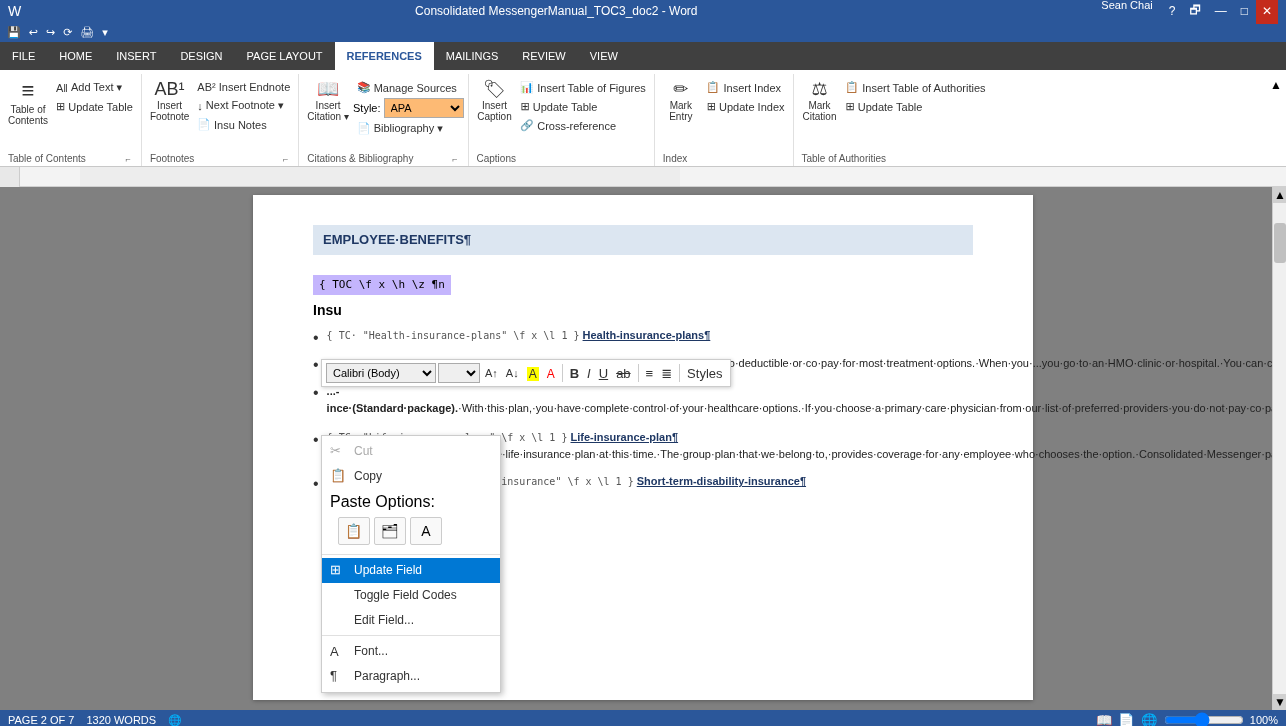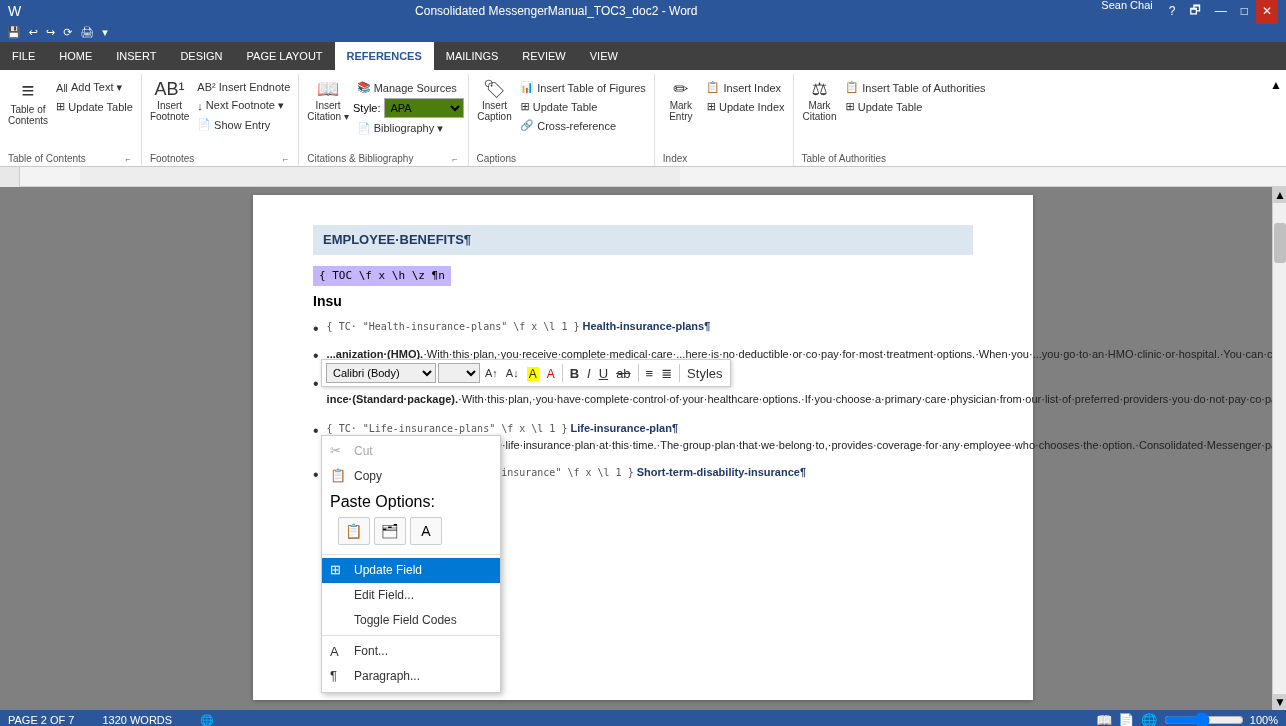--- a/index.html
+++ b/index.html
@@ -85,39 +85,39 @@
       font-size: 11px;
       color: #333;
       border-radius: 2px;
       white-space: nowrap;
       gap: 3px;
     }
 
     
     .style-select {
       border: 1px solid #ababab;
-      background: #4d7c0f;
+      background: #fdba74;
       font-size: 11px;
       padding: 1px 2px;
       height: 20px;
       width: 80px;
     }
 
     
     .status-bar {
       background: #2b579a;
       color: white;
       height: 20px;
       display: flex;
       align-items: center;
       justify-content: space-between;
       padding: 0 8px;
       font-size: 11px;
     }
-    .status-bar-left { display: flex; gap: 28px; }
+    .status-bar-left { display: flex; gap: 12px; }
     .status-bar-right { display: flex; align-items: center; gap: 6px; }
 
     
     .doc-area {
       background: #808080;
       height: calc(726px - 22px - 20px - 28px - 92px - 20px);
       overflow: hidden;
       position: relative;
       display: flex;
       justify-content: center;
@@ -242,31 +242,32 @@
       display: flex;
       align-items: center;
       justify-content: center;
       border-radius: 2px;
     }
 
     
     .doc-header-blue {
       background: #dce6f1;
       padding: 6px 10px;
-      margin-bottom: 11px;
+      margin-bottom: 20px;
       font-weight: bold;
       font-size: 13px;
       color: #1f3864;
     }
     .doc-para { font-size: 11px; margin-bottom: 6px; color: #222; line-height: 1.5; }
     .doc-bullet { display: flex; gap: 8px; margin-bottom: 6px; }
     .doc-bullet-dot { font-size: 16px; color: #333; line-height: 1.3; flex-shrink: 0; }
     .doc-heading {
       font-weight: bold;
       color: #1f3864;
+      text-decoration: underline;
     }
     .strikethrough { text-decoration: line-through; }
 
     .scroll-bar-v {
       position: absolute;
       right: 0;
       top: 0;
       bottom: 0;
       width: 14px;
       background: #f0f0f0;
@@ -384,21 +385,21 @@
         <button class="rbn-btn-small">
           <span>AB²</span>
           <span>Insert Endnote</span>
         </button>
         <button class="rbn-btn-small">
           <span>↓</span>
           <span>Next Footnote ▾</span>
         </button>
         <button class="rbn-btn-small">
           <span>📄</span>
-          <span>Show Entry</span>
+          <span>Insu Notes</span>
         </button>
       </div>
     </div>
     <div class="ribbon-group-footer">
       <span class="group-label-text">Footnotes</span>
       <button class="expand-btn">⌐</button>
     </div>
   </div>
 
   <div class="ribbon-group-wrapper" style="border-right:1px solid #e0e0e0; padding: 0 4px;">
@@ -573,25 +574,25 @@
           <button class="paste-opt-btn">A</button>
         </div>
       </div>
       <div class="cm-sep"></div>
       <div class="cm-item active-item" style="display:flex;align-items:center;gap:6px;">
         <span class="cm-icon">⊞</span>
         Update Field
       </div>
       <div class="cm-item">
         <span class="cm-icon"></span>
-        Edit Field...
+        Toggle Field Codes
       </div>
       <div class="cm-item">
         <span class="cm-icon"></span>
-        Toggle Field Codes
+        Edit Field...
       </div>
       <div class="cm-sep"></div>
       <div class="cm-item">
         <span class="cm-icon">A</span>
         Font...
       </div>
       <div class="cm-item">
         <span class="cm-icon">¶</span>
         Paragraph...
       </div>

